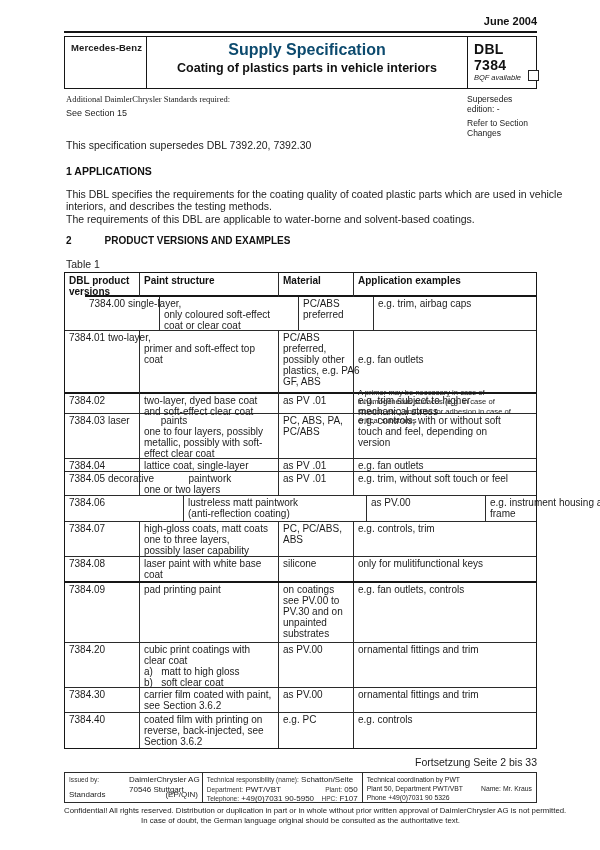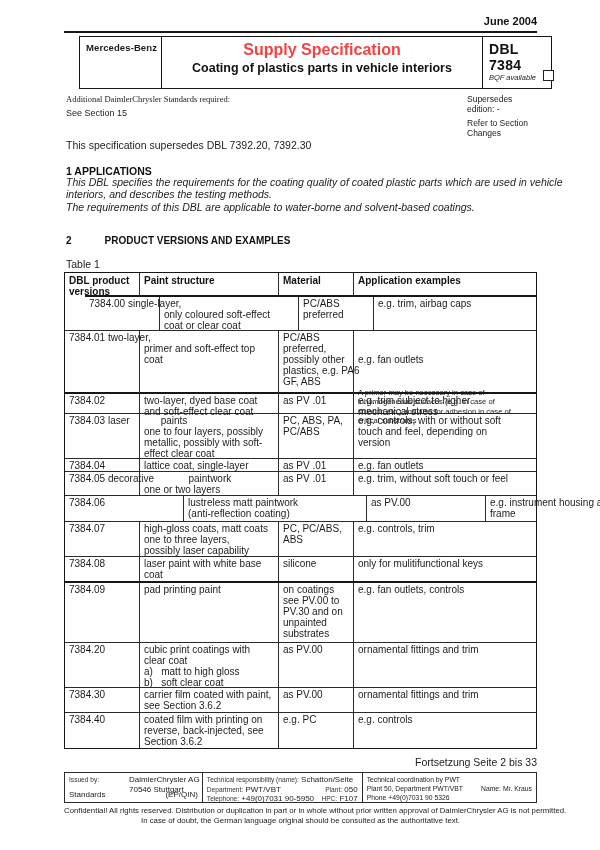--- a/index.html
+++ b/index.html
@@ -4,43 +4,43 @@
 <style>
   html,body{margin:0;padding:0;background:#ffffff;}
   .page{position:relative;width:600px;height:850px;background:#ffffff;
         font-family:"Liberation Sans",sans-serif;color:#1c1c1c;overflow:hidden;}
   .abs{position:absolute;}
   .pre{white-space:pre;}
 
   
   .june{top:15px;right:63px;font-size:11px;font-weight:bold;color:#111;}
   .rule-top{top:31px;left:64px;width:473px;height:2px;background:#161616;}
-  .header-box{top:36px;left:79px;width:473px;height:53px;border:1.5px solid #161616;
+  .header-box{top:36px;left:64px;width:473px;height:53px;border:1.5px solid #161616;
               display:flex;box-sizing:border-box;}
   .hb-c1{width:82px;border-right:1.5px solid #161616;box-sizing:border-box;padding:5px 4px 0 6px;}
   .brand{font-size:9.5px;font-weight:bold;letter-spacing:.1px;}
   .hb-c2{width:321px;border-right:1.5px solid #161616;box-sizing:border-box;text-align:center;padding-top:4px;}
-  .title{font-size:16px;font-weight:bold;color:#ef4444;}
+  .title{font-size:16px;font-weight:bold;color:#0c4a6e;}
   .subtitle{font-size:12.5px;font-weight:bold;color:#111;margin-top:2px;}
   .hb-c3{flex:1;padding:4px 4px 0 6px;position:relative;}
   .docnum{font-size:14px;font-weight:bold;letter-spacing:.3px;color:#111;}
   .bqf{position:absolute;left:6px;bottom:6px;font-size:7.5px;white-space:nowrap;font-style:italic;}
   .bqf-box{display:inline-block;width:9px;height:9px;border:1.2px solid #222;
            vertical-align:-1px;margin-left:7px;background:#fff;}
 
   .std-left{top:94px;left:66px;}
   .std-serif{font-family:"Liberation Serif",serif;font-size:8.5px;color:#222;}
   .see-section{font-size:9px;margin-top:4px;}
   .supersedes{top:94px;left:467px;font-size:8.5px;line-height:10px;color:#222;}
   .supersedes .gap{margin-top:4px;}
 
   
   .supersedes-note{top:139px;left:66px;font-size:10.5px;}
   .h1{top:165px;left:66px;font-size:10.5px;font-weight:bold;color:#111;}
-  .para{top:176px;left:66px;font-size:10.5px;line-height:12.4px;font-style:italic;}
+  .para{top:188px;left:66px;font-size:10.5px;line-height:12.4px;}
   .h2{top:235px;left:66px;font-size:10px;font-weight:bold;color:#111;}
   .h2-title{margin-left:33px;}
   .tbl-label{top:258px;left:66px;font-size:10.5px;}
 
   
   .dbltable{top:272px;left:64px;width:473px;border:1.5px solid #161616;box-sizing:border-box;}
   .trow{display:grid;grid-template-columns:74px 139px 75px 1fr;border-top:1px solid #2b2b2b;
         box-sizing:border-box;}
   .trow.first{border-top:none;}
   .trow.thick{border-top-width:2px;border-top-color:#161616;}

